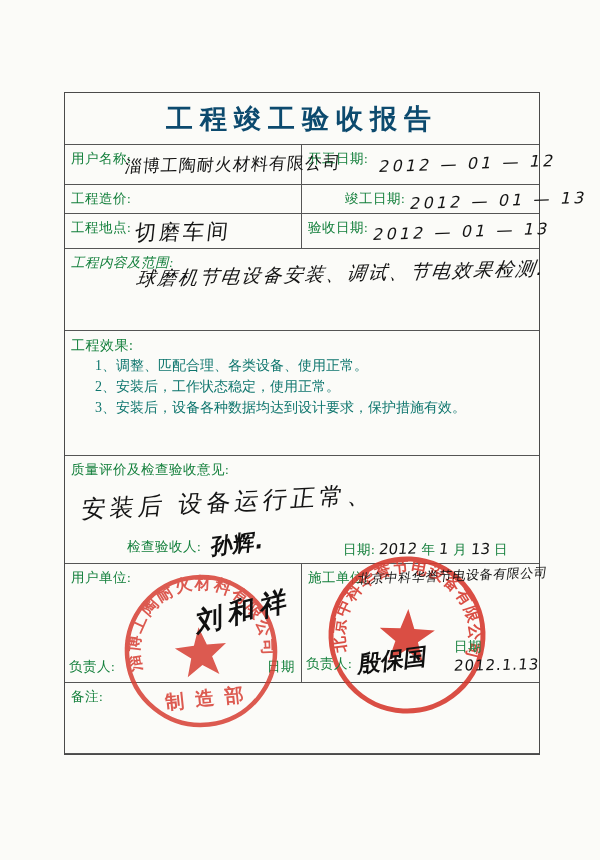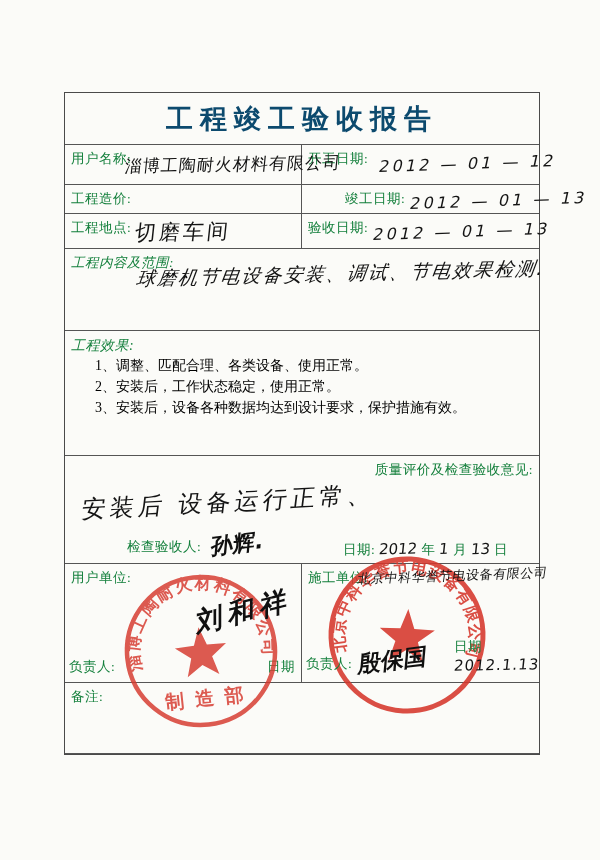--- a/index.html
+++ b/index.html
@@ -28,21 +28,21 @@
     font-family:"DejaVu Sans",sans-serif;color:#141414;
     display:inline-block;white-space:nowrap;
     transform:skewX(-7deg) rotate(-1deg);
   }
   .hw-date{font-size:16px;letter-spacing:3px;transform:skewX(-14deg) rotate(-2deg);}
   .sig{
     font-family:"DejaVu Sans",sans-serif;font-weight:bold;color:#101010;
     display:inline-block;white-space:nowrap;
     transform:rotate(-7deg) skewX(-12deg);
   }
-  .list-line{font-size:14px;line-height:21px;color:#000000;padding-left:24px;white-space:nowrap;}
+  .list-line{font-size:14px;line-height:21px;color:#0f766e;padding-left:24px;white-space:nowrap;}
   .stamp{position:absolute;pointer-events:none;}
   .abs{position:absolute;}
   .z2{z-index:2;}
   .z3{z-index:3;}
 </style>
 </head>
 <body>
 
 <div class="doc">
 
@@ -84,28 +84,28 @@
   </div>
 
   <div class="row" style="height:82px;font-style:italic;">
     <div class="cell">
       <span class="lbl">工程内容及范围:</span>
       <span class="hw z2" style="font-size:19px;position:absolute;left:72px;top:12px;letter-spacing:2px;transform:skewX(-9deg) rotate(-1.5deg);">球磨机节电设备安装、调试、节电效果检测.</span>
     </div>
   </div>
 
   <div class="row" style="height:125px;padding:6px 6px 0 6px;box-sizing:border-box;">
-    <div class="lbl" style="font-size:14px;font-style:italic;">工程效果:</div>
+    <div class="lbl" style="font-size:14px;">工程效果:</div>
     <div class="list-line">1、调整、匹配合理、各类设备、使用正常。</div>
     <div class="list-line">2、安装后，工作状态稳定，使用正常。</div>
     <div class="list-line">3、安装后，设备各种数据均达到设计要求，保护措施有效。</div>
   </div>
 
   <div class="row" style="height:108px;">
-    <div class="cell" style="height:100%;text-align:right;">
+    <div class="cell" style="height:100%;">
       <span class="lbl">质量评价及检查验收意见:</span>
       <span class="hw z2" style="font-size:24px;position:absolute;left:18px;top:30px;letter-spacing:4px;transform:skewX(-10deg) rotate(-3deg);">安装后 设备运行正常、</span>
       <div class="abs" style="left:62px;bottom:4px;">
         <span class="lbl">检查验收人:</span>
         <span class="sig z3" style="font-size:22px;margin-left:6px;">孙辉.</span>
       </div>
       <div class="abs" style="left:278px;bottom:4px;">
         <span class="lbl">日期:</span>
         <span class="hw" style="font-size:15px;">2012</span>
         <span class="lbl">年</span>

